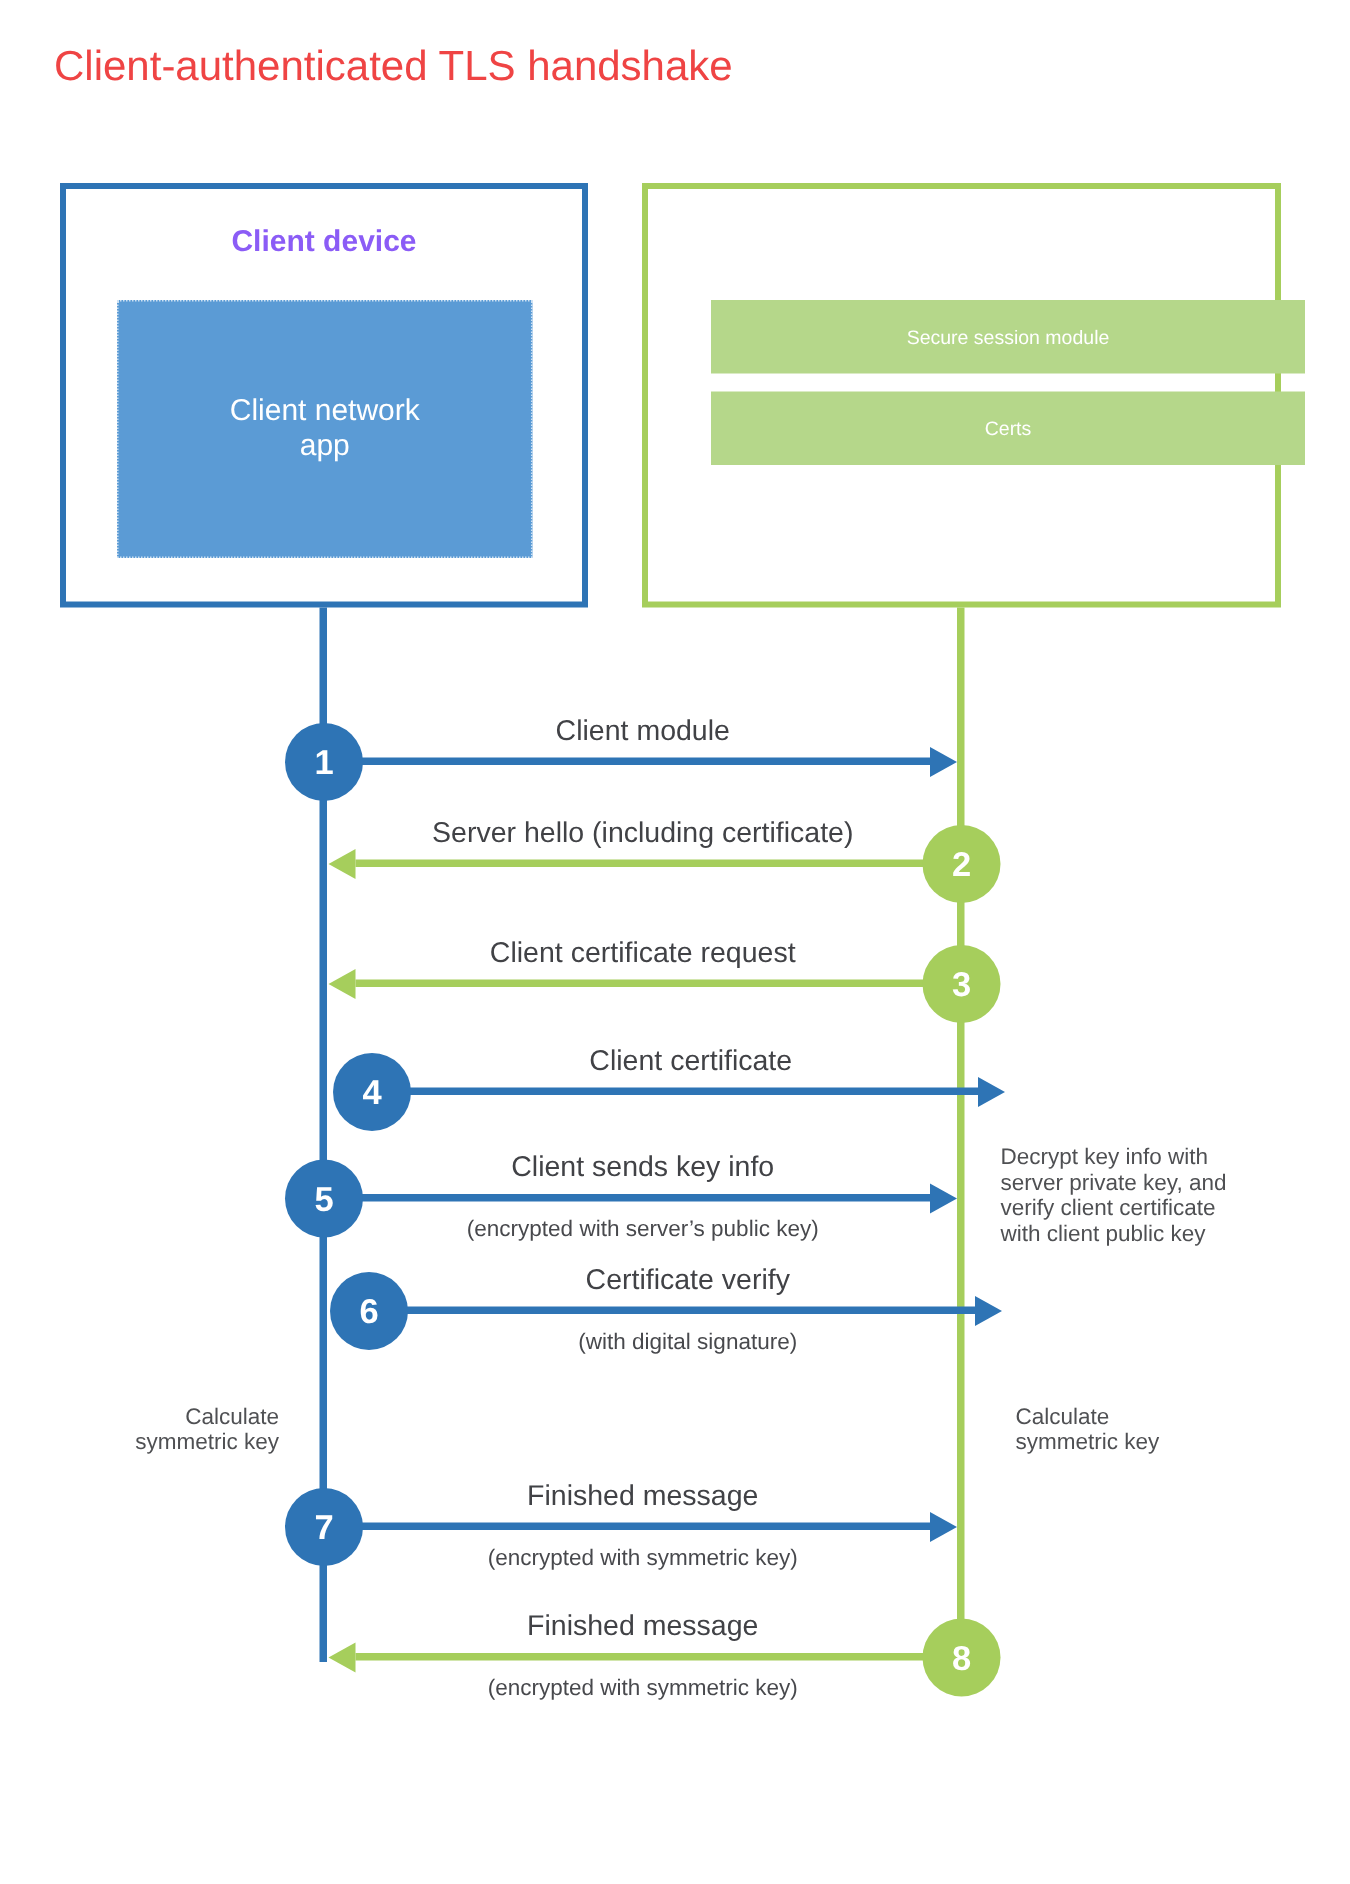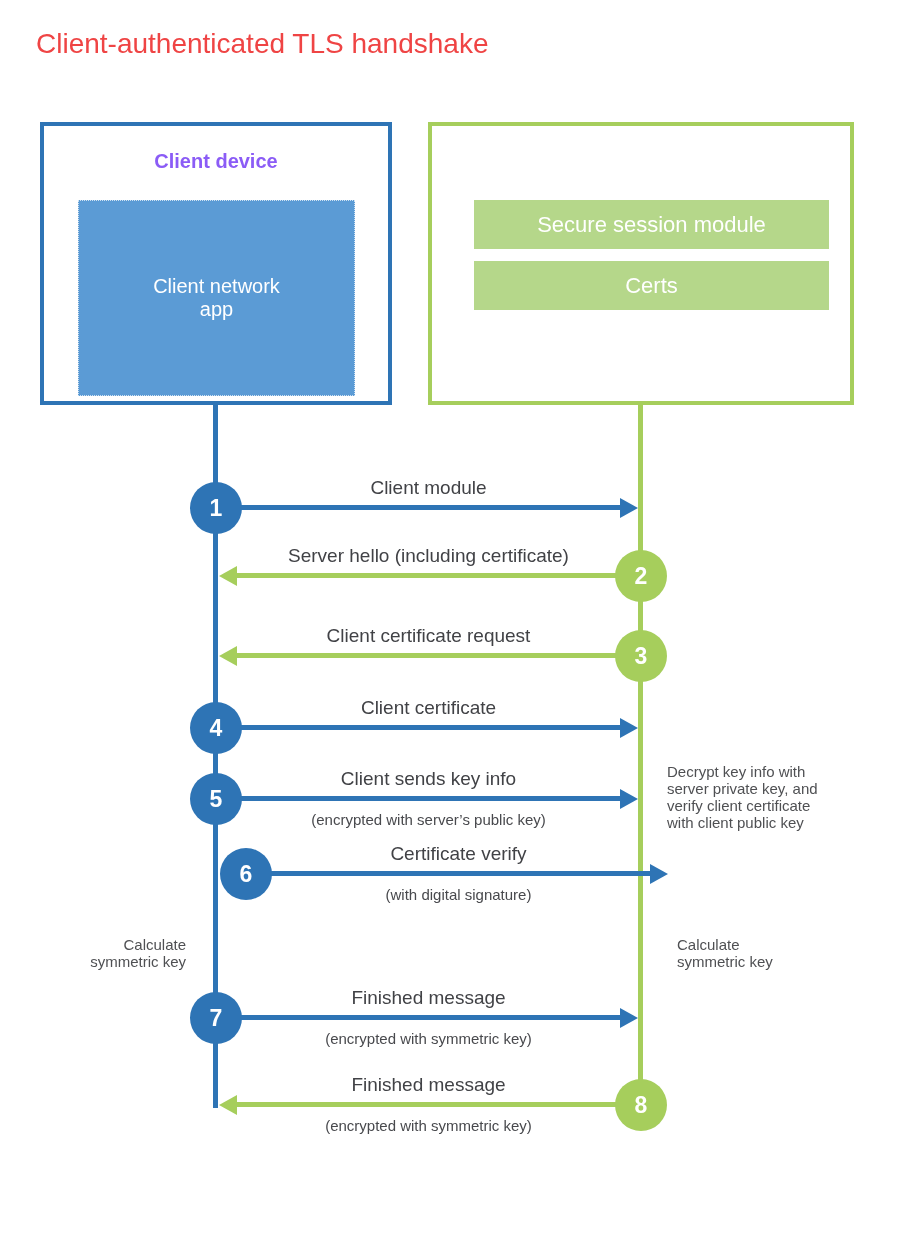--- a/index.html
+++ b/index.html
@@ -35,56 +35,56 @@
     left: 0; right: 0;
     top: 24px;
     text-align: center;
     font-size: 20px;
     font-weight: 700;
     color: #8b5cf6;
   }
   .client-app {
     position: absolute;
     left: 34px; top: 74px;
-    width: 277px; height: 196px;
+    width: 277px; height: 172px;
     background: #5b9bd5;
     border: 1px dotted #cfe2f3;
     box-sizing: border-box;
     display: flex;
     align-items: center;
     justify-content: center;
     text-align: center;
     color: #ffffff;
     font-size: 20px;
     padding: 0 60px;
   }
   .server-bar {
     position: absolute;
     left: 42px;
-    width: 355px;
+    width: 396px;
     height: 49px;
     background: #b5d78a;
     color: #ffffff;
-    font-size: 22px;
+    font-size: 13px;
     text-align: center;
     line-height: 49px;
   }
   .bar-1 { top: 74px; }
   .bar-2 { top: 135px; }
   .bar-3 { top: 197px; }
   
   .lifeline { position: absolute; width: 5px; top: 405px; }
   .client-lifeline { left: 213px; height: 703px; background: #2e74b5; }
   .server-lifeline { left: 638px; height: 700px; background: #a6ce5c; }
   
   .msg { position: absolute; left: 216px; width: 425px; height: 5px; }
   .m1 { top: 505px; }
   .m2 { top: 573px; }
   .m3 { top: 653px; }
-  .m4 { top: 725px; }
+  .m4 { top: 725px; margin-left: 32px; }
   .m5 { top: 796px; }
   .m6 { top: 871px; margin-left: 30px; }
   .m7 { top: 1015px; }
   .m8 { top: 1102px; }
   .shaft { position: absolute; top: 0; height: 5px; }
   .msg.blue  .shaft { left: 22px; width: 382px; background: #2e74b5; }
   .msg.green .shaft { left: 21px; width: 382px; background: #a6ce5c; }
   .head { position: absolute; width: 0; height: 0; top: -7px;
           border-top: 10px solid transparent; border-bottom: 10px solid transparent; }
   .msg.blue  .head { left: 404px; border-left: 18px solid #2e74b5; }

